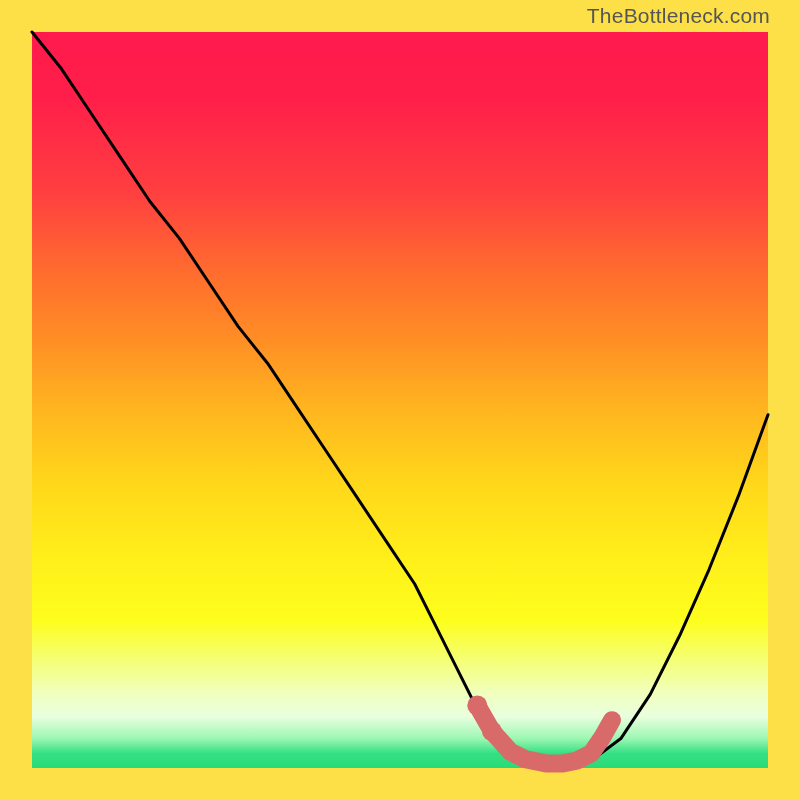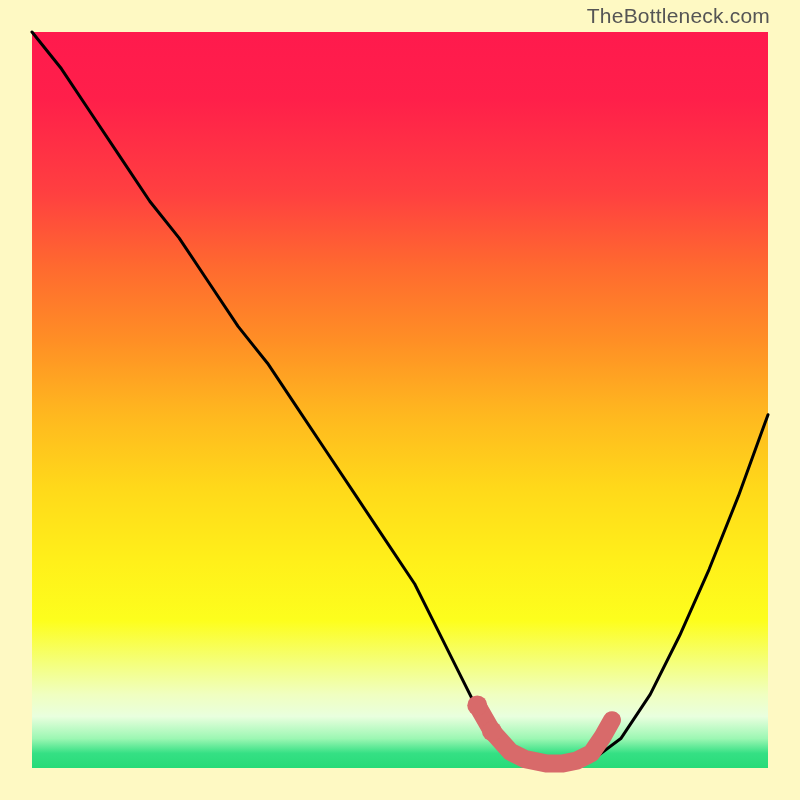--- a/index.html
+++ b/index.html
@@ -1,21 +1,21 @@
 <!DOCTYPE html>
 <html><head>
 <meta charset="utf-8">
 <style>
   * { margin: 0; padding: 0; box-sizing: border-box; }
   html, body { width: 800px; height: 800px; overflow: hidden; background: #000; font-family: Arial, Helvetica, sans-serif; }
   .stage {
     position: relative;
     width: 800px;
     height: 800px;
-    background: #fef9c3;
+    background: #fde047;
   }
   .plot-area {
     position: absolute;
     left: 32px;
     top: 32px;
     width: 736px;
     height: 736px;
     background: linear-gradient(to bottom,
       #ff1a4d 0%,
       #ff1f4a 9%,

